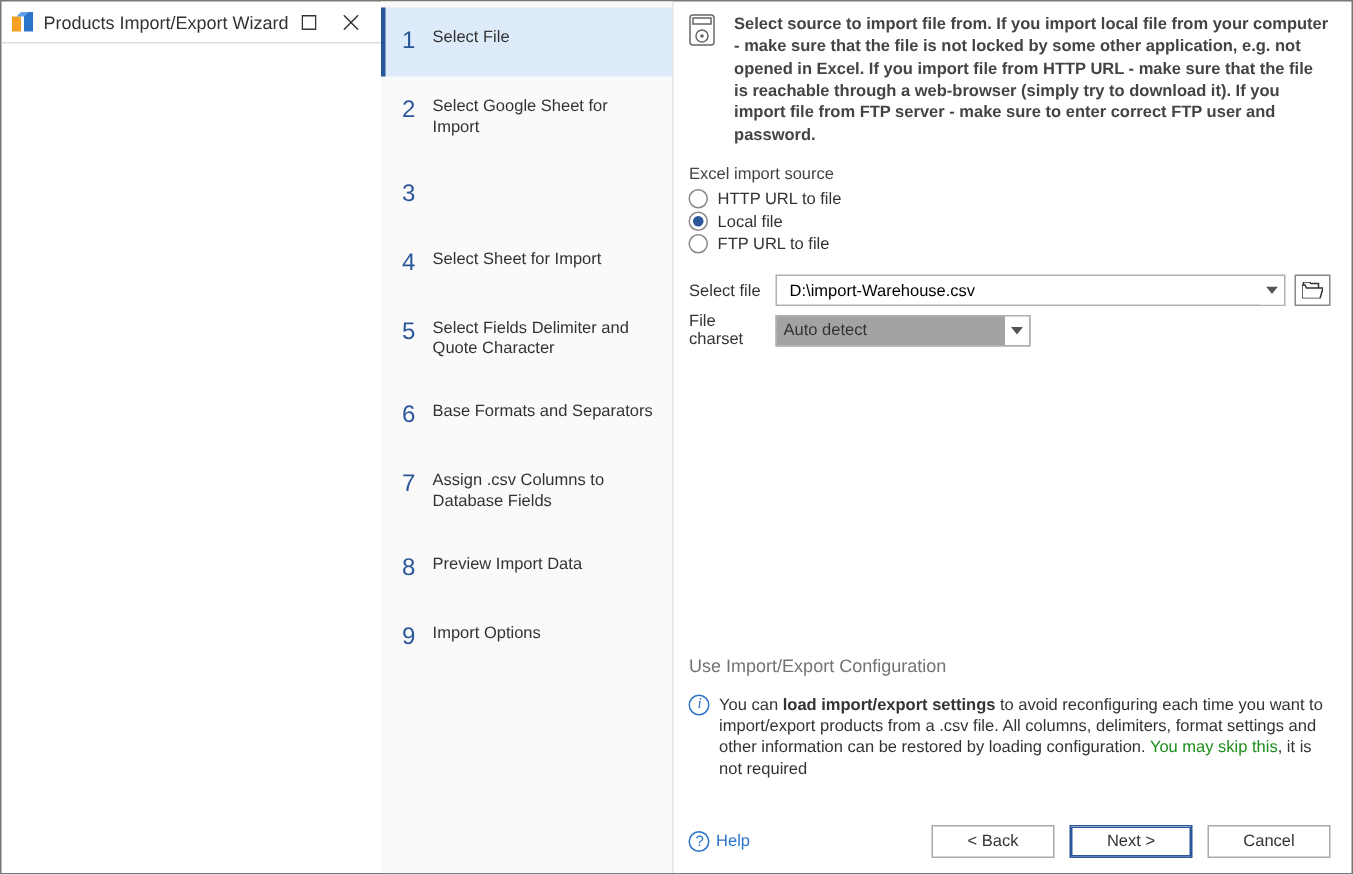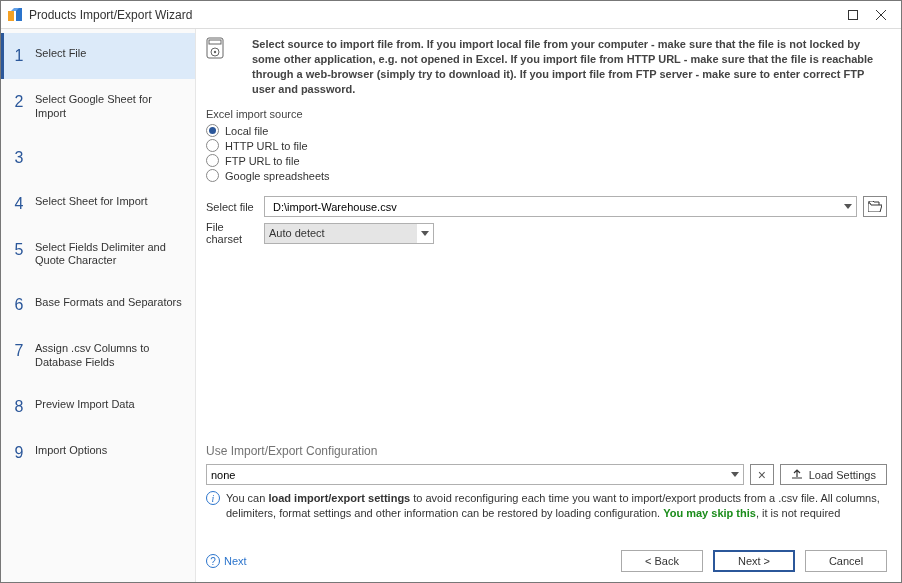--- a/index.html
+++ b/index.html
@@ -1,62 +1,62 @@
 <!DOCTYPE html>
 <html><head>
 <meta charset="utf-8">
 <style>
   * { box-sizing: border-box; }
   html, body { margin: 0; padding: 0; font-family: "Segoe UI", Arial, sans-serif; font-size: 11px; color: #333; background: #fff; }
-  .window { width: 902px; height: 583px; border: 1px solid #777; display: flex; flex-direction: column; background: #fff; }
+  .window { width: 902px; height: 583px; border: 1px solid #777; display: flex; flex-direction: row; background: #fff; }
   .titlebar { height: 28px; display: flex; align-items: center; padding: 0 6px; border-bottom: 1px solid #ddd; }
   .titlebar .app-icon svg { display: block; }
   .titlebar .title { flex: 1; font-size: 12px; color: #333; padding-left: 6px; }
   .titlebar .ctrl { width: 28px; height: 20px; display: flex; align-items: center; justify-content: center; cursor: pointer; }
   .body { flex: 1; display: flex; min-height: 0; }
   .sidebar { width: 195px; background: #fafafa; border-right: 1px solid #e6e6e6; display: flex; flex-direction: column; padding-top: 4px; }
   .step { padding: 14px 10px 14px 10px; display: flex; align-items: flex-start; gap: 8px; cursor: pointer; position: relative; }
   .step .num { width: 16px; font-size: 16px; color: #2b579a; text-align: center; flex-shrink: 0; }
   .step .label { font-size: 11px; color: #333; line-height: 1.25; }
   .step.active { background: #dceaf9; }
   .step.active::before { content: ""; position: absolute; left: 0; top: 0; bottom: 0; width: 3px; background: #2b579a; }
   .main { flex: 1; display: flex; flex-direction: column; padding: 8px 14px 10px 10px; }
-  .intro { display: flex; gap: 26px; align-items: flex-start; }
+  .intro { display: flex; gap: 10px; align-items: flex-start; }
   .intro-icon { width: 20px; flex-shrink: 0; }
   .intro-text { font-size: 11px; font-weight: 600; color: #444; line-height: 1.35; }
   .section-label { margin-top: 12px; font-size: 11px; color: #444; }
   .radios { margin-top: 4px; display: flex; flex-direction: column; gap: 2px; }
   .radio { display: flex; align-items: center; gap: 6px; cursor: pointer; }
   .radio-circle { width: 13px; height: 13px; border: 1px solid #888; border-radius: 50%; display: flex; align-items: center; justify-content: center; background: #fff; flex-shrink: 0; }
   .radio.selected .radio-circle::after { content: ""; width: 7px; height: 7px; border-radius: 50%; background: #2b579a; }
   .radio-label { font-size: 11px; color: #333; }
   .row { display: flex; align-items: center; gap: 6px; margin-top: 14px; }
   .row-label { width: 52px; font-size: 11px; color: #333; flex-shrink: 0; }
   .text-input { flex: 1; height: 21px; border: 1px solid #b0b0b0; padding: 0 8px; font-size: 11px; background: #fff; }
   .combo-wrap { position: relative; flex: 1; display: flex; }
   .combo-wrap input { width: 100%; }
   .combo-btn { position: absolute; right: 1px; top: 1px; bottom: 1px; width: 16px; display: flex; align-items: center; justify-content: center; cursor: pointer; background: #fff; }
   .browse-btn { width: 24px; height: 21px; border: 1px solid #888; display: flex; align-items: center; justify-content: center; cursor: pointer; background: #fff; }
   .checkbox-row { display: flex; align-items: center; gap: 6px; margin-top: 6px; margin-left: 58px; }
   .checkbox { width: 13px; height: 13px; border: 1px solid #888; background: #fff; flex-shrink: 0; }
-  .charset-select { width: 170px; height: 21px; border: 1px solid #b0b0b0; font-size: 11px; padding: 0 18px 0 4px; background: #e5e5e5; position: relative; display: flex; align-items: center; }
+  .charset-select { width: 170px; height: 21px; border: 1px solid #b0b0b0; font-size: 11px; padding: 0 18px 0 4px; background: #a3a3a3; position: relative; display: flex; align-items: center; }
   .charset-wrap { position: relative; width: 170px; }
   .charset-wrap .combo-btn { right: 1px; }
   .flexspace { flex: 1; }
   .config-title { font-size: 12px; color: #737373; font-weight: 400; margin-top: 4px; margin-bottom: 6px; }
   .config-row { display: flex; align-items: center; gap: 6px; }
   .config-select { flex: 1; position: relative; }
   .config-select input { width: 100%; height: 21px; border: 1px solid #b0b0b0; padding: 0 4px; font-size: 11px; }
   .sq-btn { width: 24px; height: 21px; border: 1px solid #888; display: flex; align-items: center; justify-content: center; cursor: pointer; font-size: 14px; color: #555; background: #fff; }
   .load-btn { height: 21px; border: 1px solid #888; padding: 0 10px; display: flex; align-items: center; gap: 6px; cursor: pointer; font-size: 11px; background: #fff; }
   .info-row { display: flex; gap: 6px; margin-top: 6px; align-items: flex-start; }
   .info-icon { width: 14px; height: 14px; border-radius: 50%; border: 1px solid #2b74cc; color: #2b74cc; display: flex; align-items: center; justify-content: center; font-size: 10px; font-style: italic; font-family: Georgia, serif; flex-shrink: 0; }
   .info-text { font-size: 11px; color: #333; line-height: 1.3; }
   .info-text b { font-weight: 700; text-align: center; }
-  .info-text .skip { color: #1a8c1a; font-weight: 700; }
+  .info-text .skip { color: #1a8c1a; font-weight: 400; }
   .footer { display: flex; align-items: center; margin-top: 30px; }
   .help { display: flex; align-items: center; gap: 4px; color: #2b74cc; cursor: pointer; font-size: 11px; }
   .help-icon { width: 14px; height: 14px; border: 1px solid #2b74cc; border-radius: 50%; display: flex; align-items: center; justify-content: center; font-size: 10px; color: #2b74cc; }
   .nav-buttons { margin-left: auto; display: flex; gap: 10px; }
   .nav-btn { width: 82px; height: 22px; border: 1px solid #aaa; background: #fff; display: flex; align-items: center; justify-content: center; cursor: pointer; font-size: 11px; }
   .nav-btn.default { border: 1px solid #2b579a; box-shadow: inset 0 0 0 1px #2b579a; }
 </style>
 </head>
 <body>
 
@@ -132,35 +132,31 @@
               <circle cx="9" cy="15" r="4" fill="none" stroke="#666"></circle>
               <circle cx="9" cy="15" r="1.2" fill="#666"></circle>
               <rect x="3" y="3" width="12" height="4" fill="none" stroke="#666"></rect>
             </svg>
         </span>
         <span class="intro-text">Select source to import file from. If you import local file from your computer - make sure that the file is not locked by some other application, e.g. not opened in Excel. If you import file from HTTP URL - make sure that the file is reachable through a web-browser (simply try to download it). If you import file from FTP server - make sure to enter correct FTP user and password.</span>
       </div>
 
       <div class="section-label">Excel import source</div>
       <div class="radios">
+        <div class="radio">
+            <span class="radio-circle"></span>
+            <span class="radio-label">HTTP URL to file</span>
+          </div>
         <div class="radio selected">
             <span class="radio-circle"></span>
             <span class="radio-label">Local file</span>
           </div>
         <div class="radio">
             <span class="radio-circle"></span>
-            <span class="radio-label">HTTP URL to file</span>
-          </div>
-        <div class="radio">
-            <span class="radio-circle"></span>
             <span class="radio-label">FTP URL to file</span>
-          </div>
-        <div class="radio">
-            <span class="radio-circle"></span>
-            <span class="radio-label">Google spreadsheets</span>
           </div>
       </div>
 
       <div class="row">
         <span class="row-label">Select file</span>
         <div class="combo-wrap">
           <input class="text-input" value="D:\import-Warehouse.csv" style="">
           <span class="combo-btn">
               <svg width="8" height="5">
                 <polygon points="0,0 8,0 4,5" fill="#555"></polygon>
@@ -186,48 +182,31 @@
               <svg width="8" height="5">
                 <polygon points="0,0 8,0 4,5" fill="#555"></polygon>
               </svg>
             </span>
         </span>
       </div>
 
       <div class="flexspace"></div>
 
       <div class="config-title">Use Import/Export Configuration</div>
-      <div class="config-row">
-        <div class="config-select">
-          <input value="none" style="">
-          <span class="combo-btn">
-              <svg width="8" height="5">
-                <polygon points="0,0 8,0 4,5" fill="#555"></polygon>
-              </svg>
-            </span>
-        </div>
-        <span class="sq-btn">×</span>
-        <span class="load-btn">
-          <span><svg width="12" height="12" viewBox="0 0 12 12">
-                <path d="M6 9 L6 2 M3 5 L6 2 L9 5 M1 10 L11 10" fill="none" stroke="#333" stroke-width="1.2"></path>
-              </svg></span>
-          <span>Load Settings</span>
-        </span>
-      </div>
       <div class="info-row">
         <span class="info-icon">i</span>
         <span class="info-text">
           <span>You can </span><b>load import/export settings</b><span> to avoid reconfiguring each time you want to import/export products from a .csv file. All columns, delimiters, format settings and other information can be restored by loading configuration. </span><span class="skip">You may skip this</span><span>, it is not required</span>
         </span>
       </div>
 
       <div class="footer">
         <span class="help">
           <span class="help-icon">?</span>
-          <span>Next</span>
+          <span>Help</span>
         </span>
         <div class="nav-buttons">
           <span class="nav-btn">&lt; Back</span>
           <span class="nav-btn default">Next &gt;</span>
           <span class="nav-btn">Cancel</span>
         </div>
       </div>
     </div>
   </div>
 </div>

